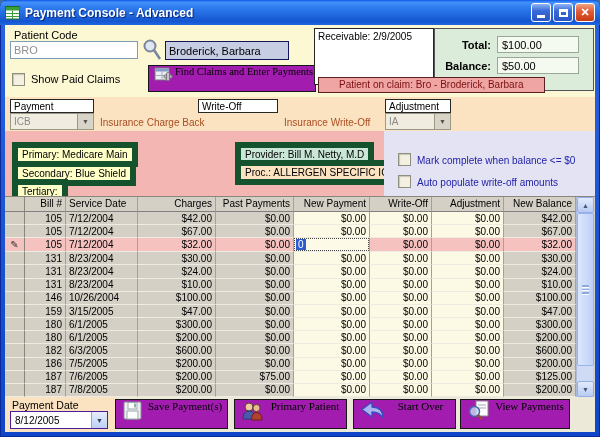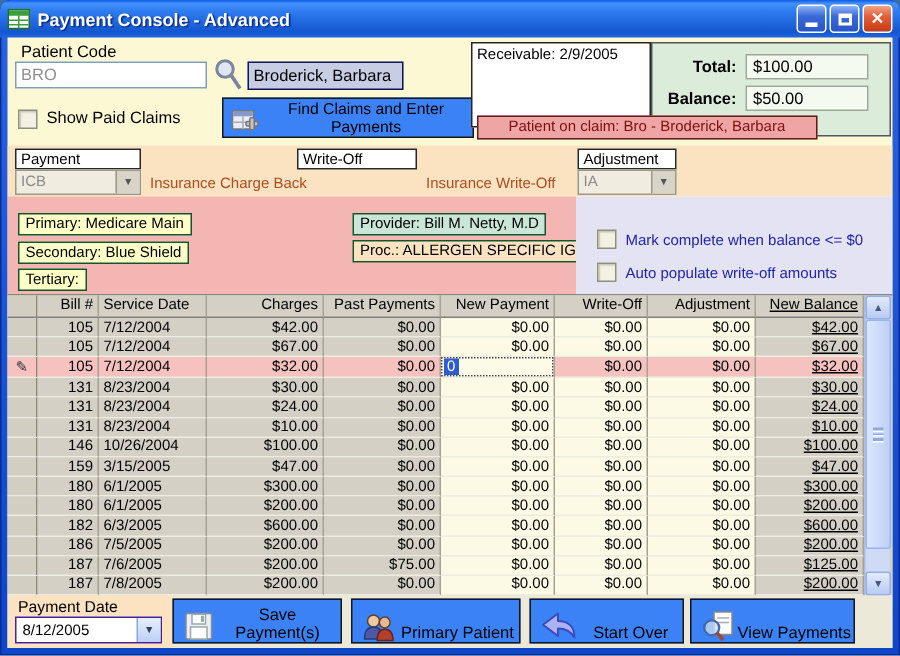--- a/index.html
+++ b/index.html
@@ -26,22 +26,22 @@
 
   
   .lbl{font-size:11px;color:#000;}
   .txtinput{background:#fff;border:1px solid #7f9db9;font-size:11px;padding:1px 3px;
     display:flex;align-items:center;}
   .namefield{background:#c7cee4;border:1px solid #14145c;font-size:11px;padding:1px 3px;
     display:flex;align-items:center;color:#000;}
   .graytext{color:#909090;}
   .cb{width:13px;height:13px;background:#f4f0e2;border:1px solid #8f8f80;
     box-shadow:inset 1px 1px 1px #c9c5b5;}
-  .btn{background:#3b82f6;border:1px solid #161616;display:flex;align-items:flex-end;
-    font-size:11px;color:#000;cursor:default;}
+  .btn{background:#a21caf;border:1px solid #161616;display:flex;align-items:flex-start;
+    font-size:11px;color:#000;cursor:default;font-family:Liberation Serif, serif;}
   .btn .btxt{flex:1;text-align:center;}
   .recvbox{background:#fff;border:1px solid #262626;font-size:10px;padding:2px 3px;}
   .greenbox{background:var(--green-box-bg,#dcecda);border:1px solid #555;}
   .gb-row{display:flex;align-items:center;margin-top:7px;}
   .gb-lab{width:62px;text-align:right;font-weight:bold;font-size:11px;padding-right:6px;}
   .gb-val{width:82px;height:17px;background:#f4faf0;border:1px solid #9aa79a;
     font-size:11px;padding:1px 4px;display:flex;align-items:center;}
   .claimalert{background:var(--claim-alert-pink,#f0a5a5);border:1px solid #5a2020;
     color:#7a1010;font-size:10px;padding:1px 20px;white-space:nowrap;}
 
@@ -52,40 +52,40 @@
   .ddl{background:#f0ecdf;border:1px solid #9c9888;height:17px;display:flex;
     align-items:center;font-size:10px;color:#8a8a8a;}
   .ddl .code{flex:1;padding-left:3px;}
   .ddl .arrowbtn{width:16px;height:15px;background:#d8d4c8;border-left:1px solid #9c9888;
     display:flex;align-items:center;justify-content:center;font-size:7px;color:#555;}
   .desc{font-size:10px;color:var(--desc-text,#aa4e22);white-space:nowrap;}
 
   
   .pinkpanel{background:var(--pink-bg,#f3b6b2);}
   .lavpanel{background:var(--lavender-bg,#e3e3f3);}
-  .ylab{background:var(--label-yellow,#ffffc8);border:1px solid #14532d;font-size:10px;
+  .ylab{background:var(--label-yellow,#ffffc8);border:6px solid #14532d;font-size:10px;
     padding:1px 4px;white-space:nowrap;display:inline-block;}
   .provlab{background:var(--provider-green,#c9e6d6);}
   .proclab{background:var(--peach-bg,#fbe2c0);}
   .cbl{font-size:10px;color:#2222aa;white-space:nowrap;}
 
   
   .grid{background:var(--grid-gray,#d4d0c6);border-top:1px solid #8a867a;}
   .ghead{position:absolute;top:0;left:0;height:15px;display:flex;background:#d9d5c9;}
   .ghead .cell{border-bottom:1px solid #808080;font-size:10px;line-height:14px;}
   .gbody{position:absolute;top:15px;bottom:0;left:0;display:flex;flex-direction:column;}
   .grow{flex:1;display:flex;}
   .cell{border-right:1px solid #a5a195;border-bottom:1px solid #edebe2;font-size:10px;
     padding:0 3px;overflow:hidden;white-space:nowrap;display:flex;align-items:center;
     background:var(--grid-gray,#d4d0c6);}
   .cell.num{justify-content:flex-end;}
   .sel{width:20px;background:#d2cec2;border-right:1px solid #8a867a;color:#333;
     font-size:10px;display:flex;align-items:center;justify-content:center;}
   .c0{width:41px;} .c1{width:72px;} .c2{width:78px;} .c3{width:78px;}
-  .c4{width:76px;} .c5{width:62px;} .c6{width:72px;} .c7{width:72px;text-decoration:underline;}
+  .c4{width:76px;} .c5{width:62px;} .c6{width:72px;} .c7{width:72px;}
   .grow .c4,.grow .c5,.grow .c6{background:var(--grid-editable-yellow,#fcf9e4);}
   .grow.active .cell{background:var(--active-row-pink,#f6c2c0);}
   .grow.active .editcell{background:var(--grid-editable-yellow,#fcf9e4);padding:0;}
   .editbox{display:block;width:100%;height:100%;background:#fdfbe8;
     border:1px dotted #444;padding-left:1px;line-height:11px;}
   .selval{background:var(--selection-blue,#2e5bcd);color:#fff;font-size:10px;padding:0 2px;}
 
   
   .vscroll{position:absolute;top:0;bottom:0;width:17px;background:#cfdaf5;
     border-left:1px solid #aebcdc;}
@@ -144,21 +144,21 @@
 
     <div class="abs" style="left:0;top:0;width:590px;height:72px;">
       <span class="abs lbl" style="left:9px;top:4px;">Patient Code</span>
       <span class="abs txtinput graytext" style="left:5px;top:16px;width:128px;height:18px;">BRO</span>
       <span class="abs" style="left:137px;top:13px;">
         <svg width="20" height="23">
             <circle cx="8" cy="8" r="5.5" fill="#dfe6f2" stroke="#7a869c" stroke-width="2"></circle>
             <line x1="12" y1="12" x2="18" y2="21" stroke="#7a869c" stroke-width="2.5"></line>
           </svg>
       </span>
-      <span class="abs namefield" style="left:160px;top:16px;width:104px;height:19px;">Broderick, Barbara</span>
+      <span class="abs namefield" style="left:160px;top:16px;width:124px;height:19px;">Broderick, Barbara</span>
 
       <span class="abs cb" style="left:7px;top:48px;"></span>
       <span class="abs lbl" style="left:26px;top:48px;">Show Paid Claims</span>
 
       <div class="abs btn" style="left:143px;top:40px;width:168px;height:27px;">
         <span style="display:flex;margin-left:5px;">
           <svg width="19" height="19">
               <rect x="1" y="2" width="14" height="12" fill="#e9edf5" stroke="#777"></rect>
               <rect x="1.5" y="2.5" width="13" height="3" fill="#8898c8"></rect>
               <line x1="1" y1="9.5" x2="15" y2="9.5" stroke="#aab"></line>

